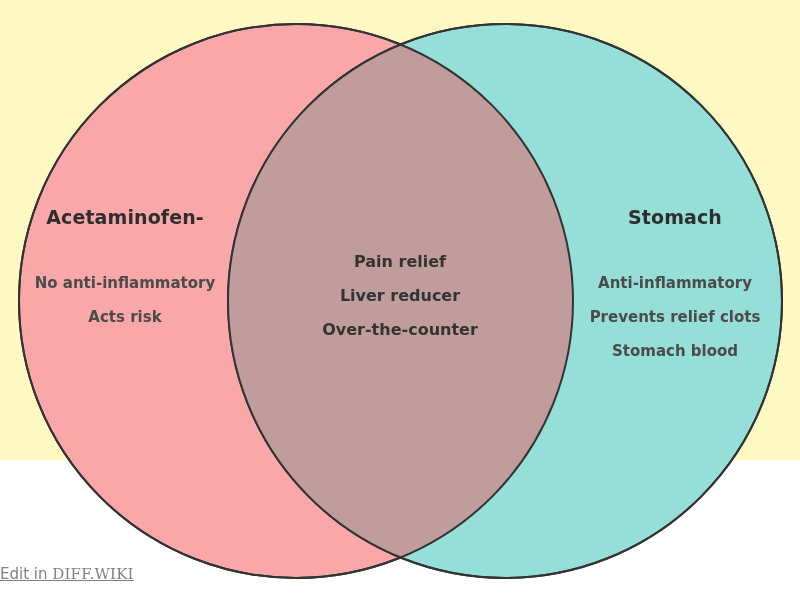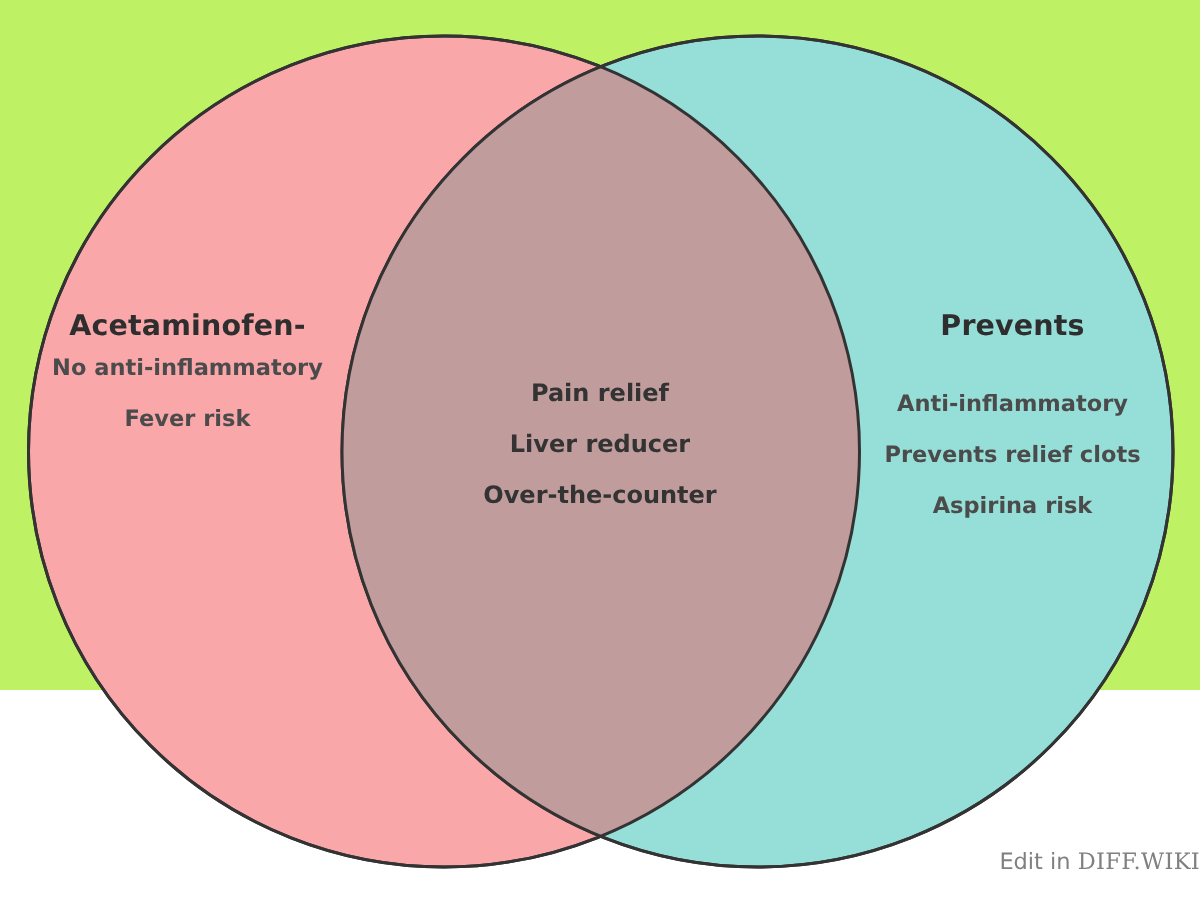--- a/index.html
+++ b/index.html
@@ -13,21 +13,21 @@
     height: 600px;
     overflow: hidden;
     font-family: "DejaVu Sans", sans-serif;
     -webkit-font-smoothing: antialiased;
   }
 
   #venn-stage {
     position: relative;
     width: 800px;
     height: 460px;
-    background: #bef264;
+    background: #fef9c3;
   }
 
   
   .venn-svg {
     position: absolute;
     left: 0;
     top: 0;
     width: 800px;
     height: 600px;
   }
@@ -54,52 +54,53 @@
     line-height: 34px;
   }
 
   
   #left-set-block {
     left: 0px;
     top: 206px;
     width: 250px;
   }
   #left-set-block .set-title { margin-bottom: 0px; }
-  #left-set-items { }
+  #left-set-items { margin-top: 38px; }
 
   
   #right-set-block {
     left: 550px;
     top: 206px;
     width: 250px;
   }
-  #right-set-items { margin-top: 24px; }
+  #right-set-items { margin-top: 38px; }
 
   
   #intersection-block {
     left: 275px;
     top: 245px;
     width: 250px;
   }
   #intersection-block .item-line {
     font-size: 16px;
     color: #333333;
     line-height: 34px;
   }
 
   
   #footer-credit {
     position: absolute;
     left: 0;
     top: 565px;
     width: 800px;
-    text-align: right;
+    text-align: left;
     font-size: 15px;
     color: #808080;
     font-family: "DejaVu Sans", sans-serif;
+    text-decoration: underline;
   }
   #footer-credit .brand {
     font-family: "DejaVu Serif", serif;
     letter-spacing: 0.2px;
   }
 </style>
 </head>
 <body>
 
 <div id="venn-stage">
@@ -120,36 +121,36 @@
     </g>
 
     <circle cx="296" cy="301" r="277" fill="none" stroke="#333333" stroke-width="2"></circle>
     <circle cx="505" cy="301" r="277" fill="none" stroke="#333333" stroke-width="2"></circle>
   </svg>
 
   <div class="label-block" id="left-set-block">
     <div class="set-title">Acetaminofen-</div>
     <div id="left-set-items">
       <div class="item-line">No anti-inflammatory</div>
-      <div class="item-line">Fever risk</div>
+      <div class="item-line">Acts risk</div>
     </div>
   </div>
 
   <div class="label-block" id="intersection-block">
     <div class="item-line">Pain relief</div>
     <div class="item-line">Liver reducer</div>
     <div class="item-line">Over-the-counter</div>
   </div>
 
   <div class="label-block" id="right-set-block">
-    <div class="set-title">Prevents</div>
+    <div class="set-title">Stomach</div>
     <div id="right-set-items">
       <div class="item-line">Anti-inflammatory</div>
       <div class="item-line">Prevents relief clots</div>
-      <div class="item-line">Aspirina risk</div>
+      <div class="item-line">Stomach blood</div>
     </div>
   </div>
 
   <div id="footer-credit">
     <span>Edit in </span><span class="brand">DIFF.WIKI</span>
   </div>
 
 </div>
 
 </body></html>

